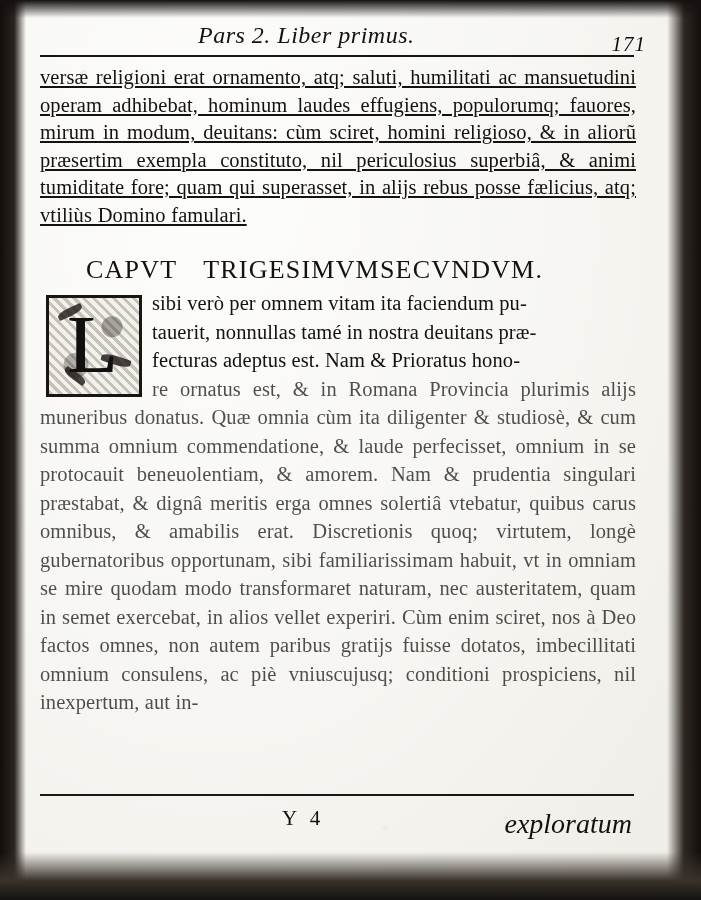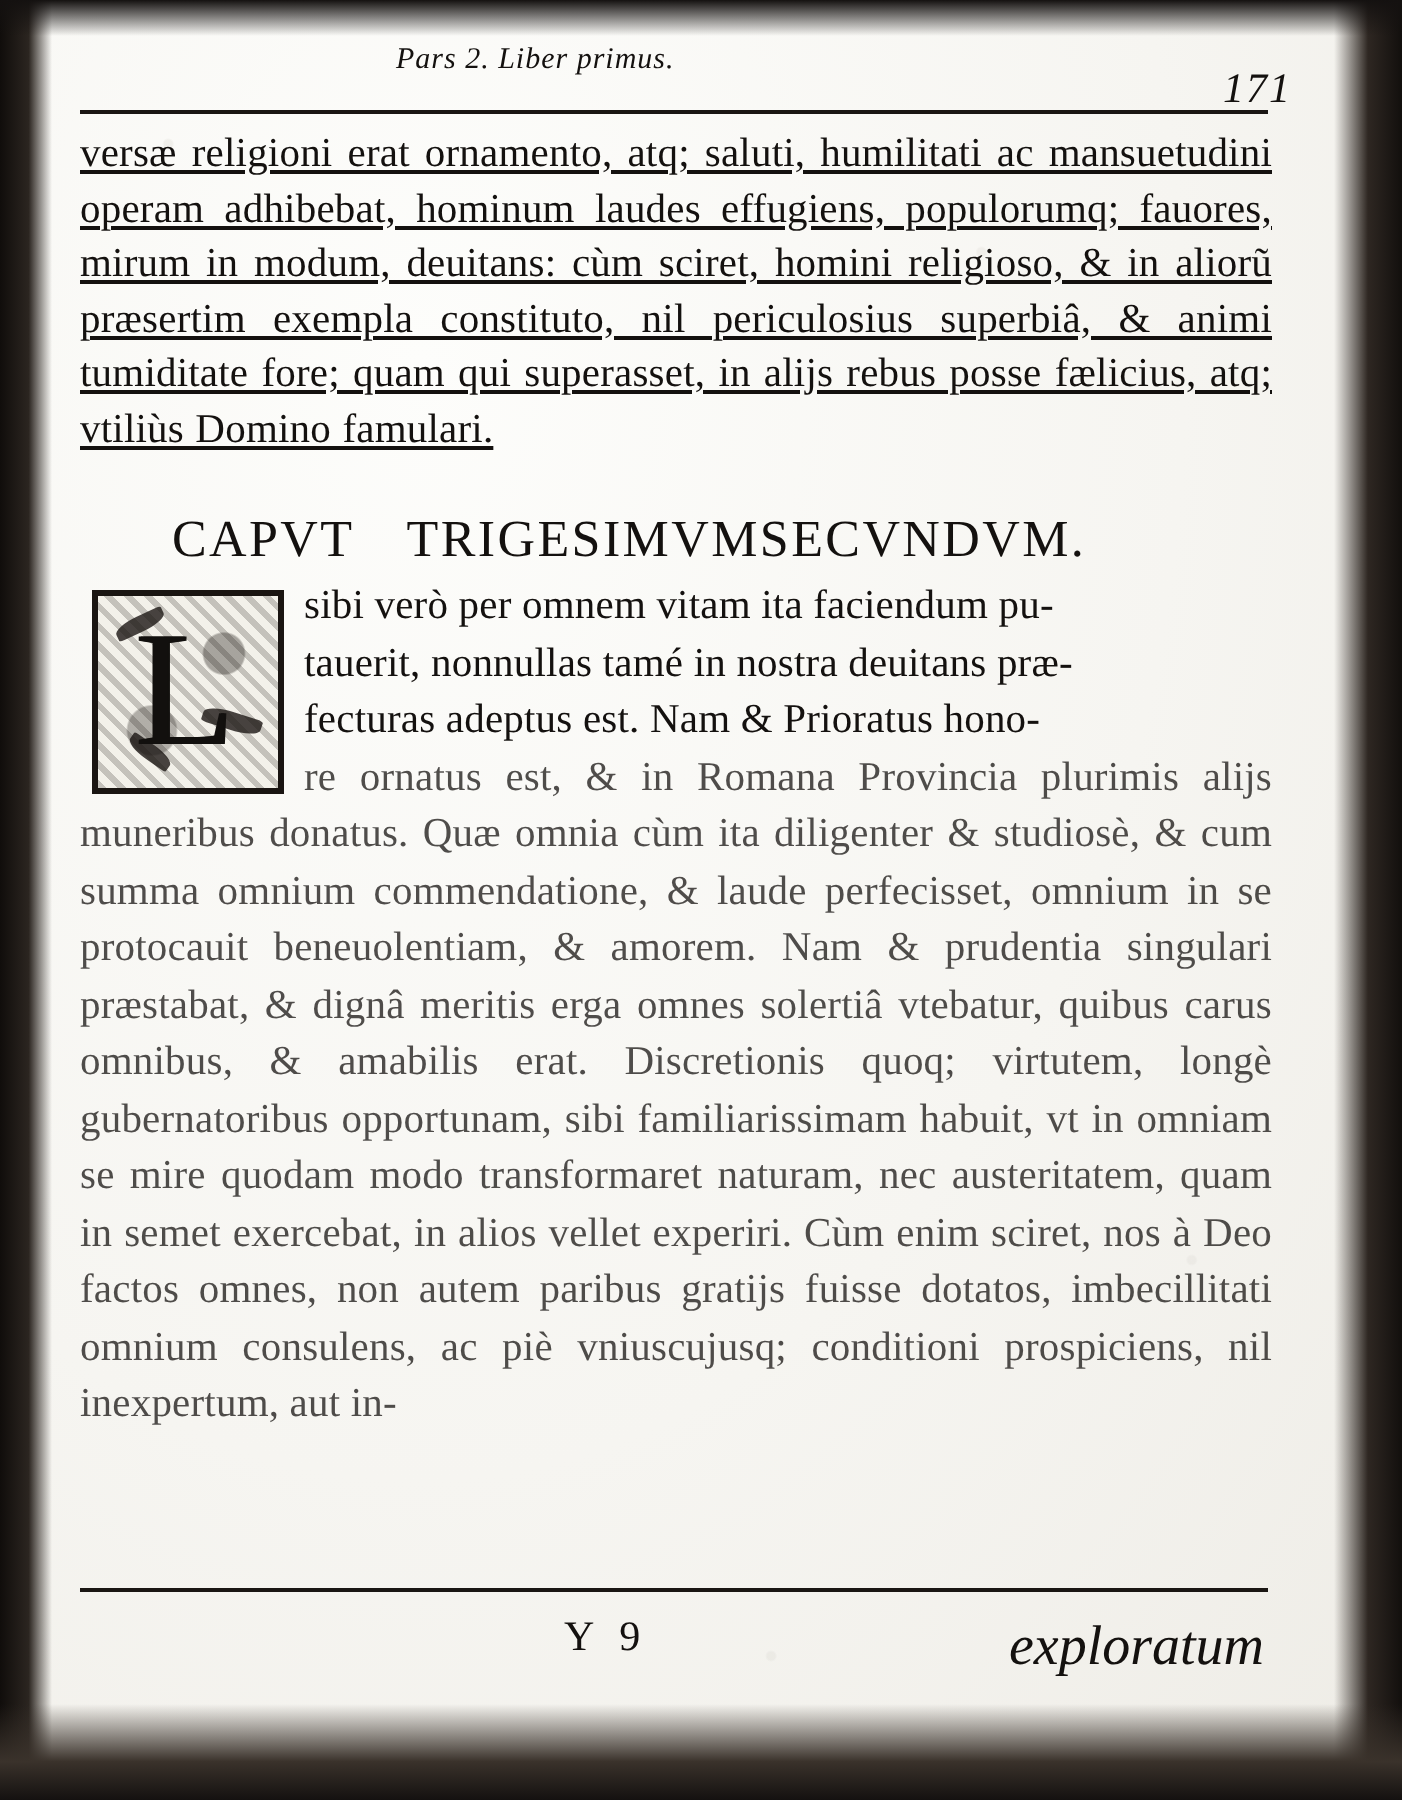--- a/index.html
+++ b/index.html
@@ -65,21 +65,21 @@
   
   .runhead {
     position: relative;
     height: 34px;
   }
   .runhead-title {
     position: absolute;
     left: 158px;
     top: 0;
     font-style: italic;
-    font-size: 15px;
+    font-size: 24px;
     letter-spacing: .5px;
     white-space: nowrap;
   }
   .runhead-folio {
     position: absolute;
     right: 6px;
     top: 10px;
     font-style: italic;
     font-size: 21px;
     letter-spacing: 1px;
@@ -237,18 +237,18 @@
         <span class="letter">L</span>
       </div>
       <p>sibi verò per omnem vitam ita faciendum pu-</p>
       <p>tauerit, nonnullas tamé in nostra deuitans præ-</p>
       <p>fecturas adeptus est.  Nam &amp; Prioratus hono-</p>
       <p class="faded-b">re ornatus est, &amp; in Romana Provincia plurimis alijs muneribus donatus.    Quæ omnia cùm ita diligenter &amp; studiosè, &amp; cum summa omnium commendatione, &amp; laude perfecisset, omnium in se protocauit beneuolentiam, &amp; amorem.    Nam &amp; prudentia singulari præstabat, &amp; dignâ meritis erga omnes solertiâ vtebatur, quibus carus omnibus, &amp; amabilis erat.  Discretionis quoq; virtutem, longè gubernatoribus opportunam, sibi familiarissimam habuit, vt in omniam se mire quodam modo transformaret naturam, nec austeritatem, quam in semet exercebat, in alios vellet experiri.  Cùm enim sciret, nos à Deo factos omnes, non autem paribus gratijs fuisse dotatos, imbecillitati omnium consulens, ac piè vniuscujusq; conditioni prospiciens, nil inexpertum, aut in-</p>
     </div>
 
     <div class="footer">
       <div class="footer-rule"></div>
-      <div class="signature">Y 9</div>
+      <div class="signature">Y 4</div>
       <div class="catchword">exploratum</div>
     </div>
 
   </div>
 </div>
 
 </body></html>

